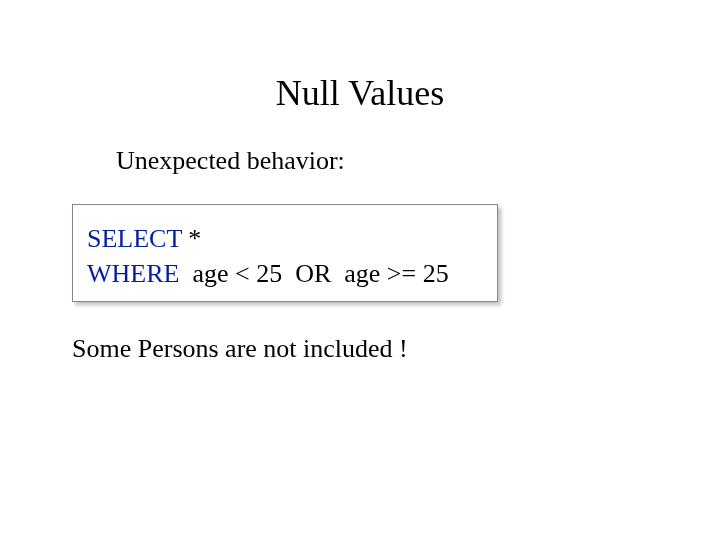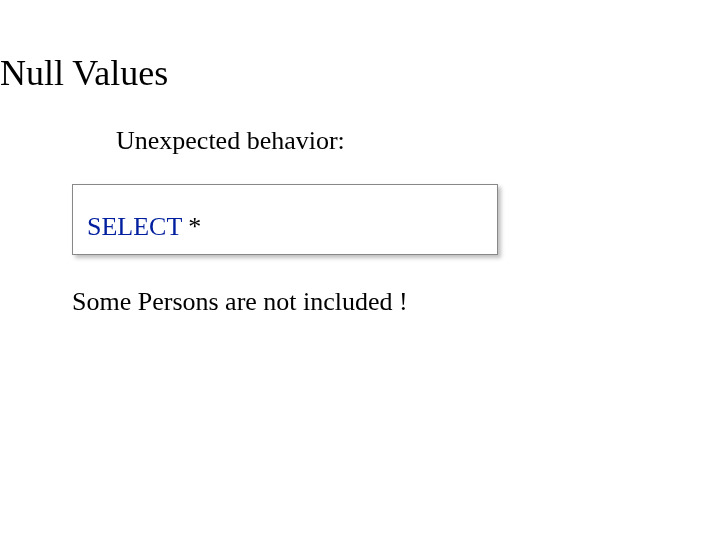--- a/index.html
+++ b/index.html
@@ -6,38 +6,39 @@
     margin: 0;
     padding: 0;
     width: 720px;
     height: 540px;
     background: white;
     font-family: "Times New Roman", Times, serif;
     color: #000;
     position: relative;
   }
   .slide-title {
+    text-align: center;
     font-size: 36px;
     font-weight: normal;
-    margin-top: 52px;
+    margin-top: 72px;
   }
   .content {
     margin-left: 72px;
     margin-right: 72px;
   }
   .lead-text {
     font-size: 26px;
     margin-top: 32px;
     margin-left: 44px;
   }
   .code-box {
     margin-top: 28px;
     border: 1px solid #888;
     box-shadow: 3px 3px 4px rgba(0,0,0,0.25);
-    padding: 24px 14px 10px 14px;
+    padding: 16px 14px 10px 14px;
     font-size: 26px;
     line-height: 1.35;
     width: 396px;
     background: #fff;
   }
   .kw { color: #001f9f; }
   .follow-text {
     font-size: 26px;
     margin-top: 32px;
   }
@@ -46,17 +47,18 @@
 <body>
 
 <div class="slide-title">Null Values</div>
 
 <div class="content">
 
   <div class="lead-text">Unexpected behavior:</div>
 
   <div class="code-box">
     <div><span class="kw">SELECT</span><span> *</span></div>
+    <div><span class="kw">WHERE</span><span style="white-space:pre">  age &lt; 25  OR  age &gt;= 25</span></div>
   </div>
 
   <div class="follow-text">Some Persons are not included !</div>
 
 </div>
 
 </body></html>

